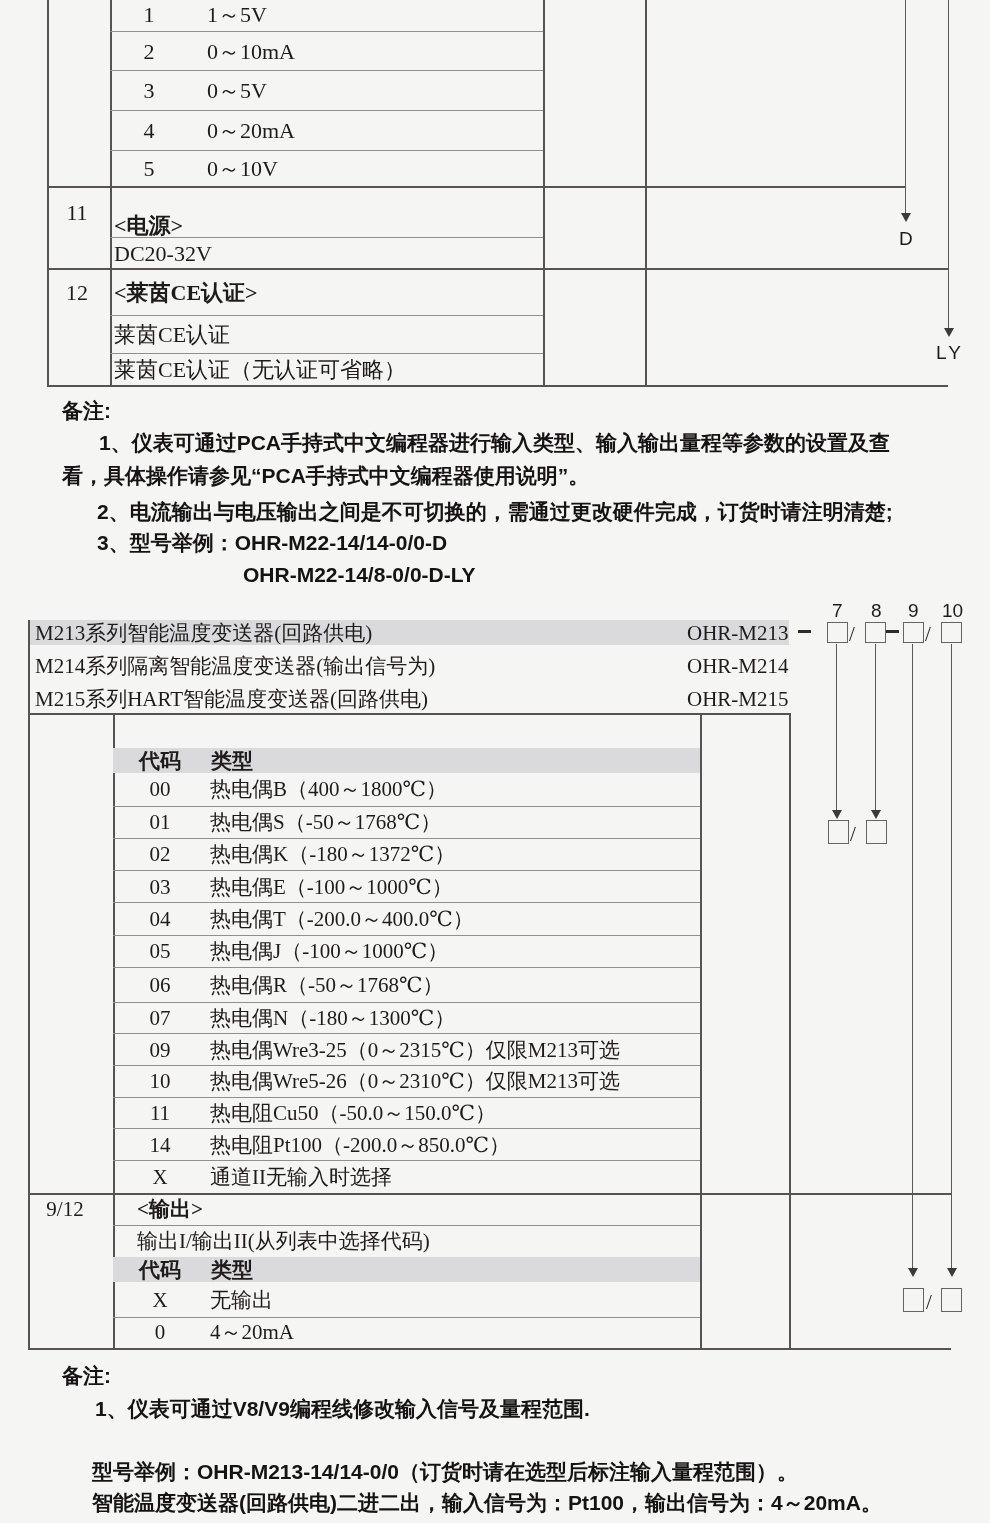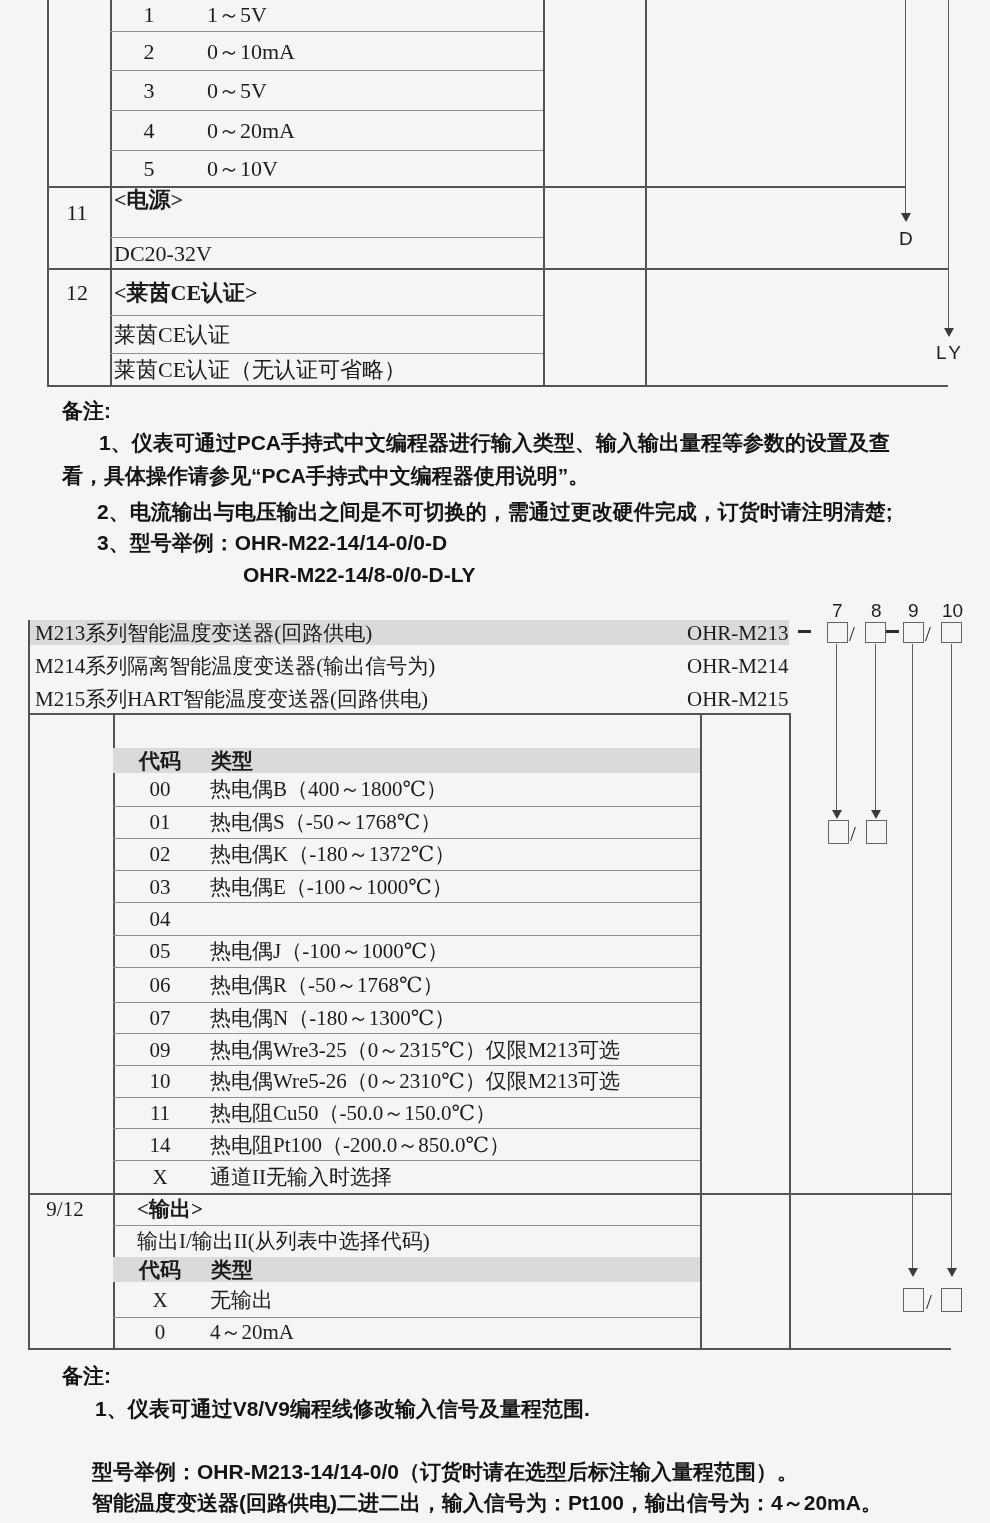--- a/index.html
+++ b/index.html
@@ -52,21 +52,21 @@
   <span class="txt s22 num" style="left:131px;top:40px">2</span>
   <span class="txt s22" style="left:207px;top:40px">0～10mA</span>
   <span class="txt s22 num" style="left:131px;top:79px">3</span>
   <span class="txt s22" style="left:207px;top:79px">0～5V</span>
   <span class="txt s22 num" style="left:131px;top:119px">4</span>
   <span class="txt s22" style="left:207px;top:119px">0～20mA</span>
   <span class="txt s22 num" style="left:131px;top:157px">5</span>
   <span class="txt s22" style="left:207px;top:157px">0～10V</span>
 
   <span class="txt s22 lbl" style="left:52px;top:201px">11</span>
-  <span class="txt s22 b" style="left:114px;top:188px">&lt;电源&gt;</span>
+  <span class="txt s22 b" style="left:114px;top:214px">&lt;电源&gt;</span>
   <span class="txt s22" style="left:114px;top:242px">DC20-32V</span>
 
   <span class="txt s22 lbl" style="left:52px;top:281px">12</span>
   <span class="txt s22 b" style="left:114px;top:281px">&lt;莱茵CE认证&gt;</span>
   <span class="txt s22" style="left:114px;top:323px">莱茵CE认证</span>
   <span class="txt s22" style="left:114px;top:358px">莱茵CE认证（无认证可省略）</span>
 
   <i class="vl t" style="left:905px;top:0;height:213px"></i>
   <i class="arr" style="left:901px;top:213px"></i>
   <span class="sans" style="left:899px;top:228px;letter-spacing:2px">D</span>
@@ -137,20 +137,21 @@
   <span class="txt code" style="left:127px;top:811px">01</span>
   <span class="txt" style="left:210px;top:811px">热电偶S（-50～1768℃）</span>
   <i class="hl" style="left:113px;top:838px;width:587px"></i>
   <span class="txt code" style="left:127px;top:843px">02</span>
   <span class="txt" style="left:210px;top:843px">热电偶K（-180～1372℃）</span>
   <i class="hl" style="left:113px;top:870px;width:587px"></i>
   <span class="txt code" style="left:127px;top:876px">03</span>
   <span class="txt" style="left:210px;top:876px">热电偶E（-100～1000℃）</span>
   <i class="hl" style="left:113px;top:902px;width:587px"></i>
   <span class="txt code" style="left:127px;top:908px">04</span>
+  <span class="txt" style="left:210px;top:908px">热电偶T（-200.0～400.0℃）</span>
   <i class="hl" style="left:113px;top:935px;width:587px"></i>
   <span class="txt code" style="left:127px;top:940px">05</span>
   <span class="txt" style="left:210px;top:940px">热电偶J（-100～1000℃）</span>
   <i class="hl" style="left:113px;top:967px;width:587px"></i>
   <span class="txt code" style="left:127px;top:974px">06</span>
   <span class="txt" style="left:210px;top:974px">热电偶R（-50～1768℃）</span>
   <i class="hl" style="left:113px;top:1002px;width:587px"></i>
   <span class="txt code" style="left:127px;top:1007px">07</span>
   <span class="txt" style="left:210px;top:1007px">热电偶N（-180～1300℃）</span>
   <i class="hl" style="left:113px;top:1033px;width:587px"></i>

